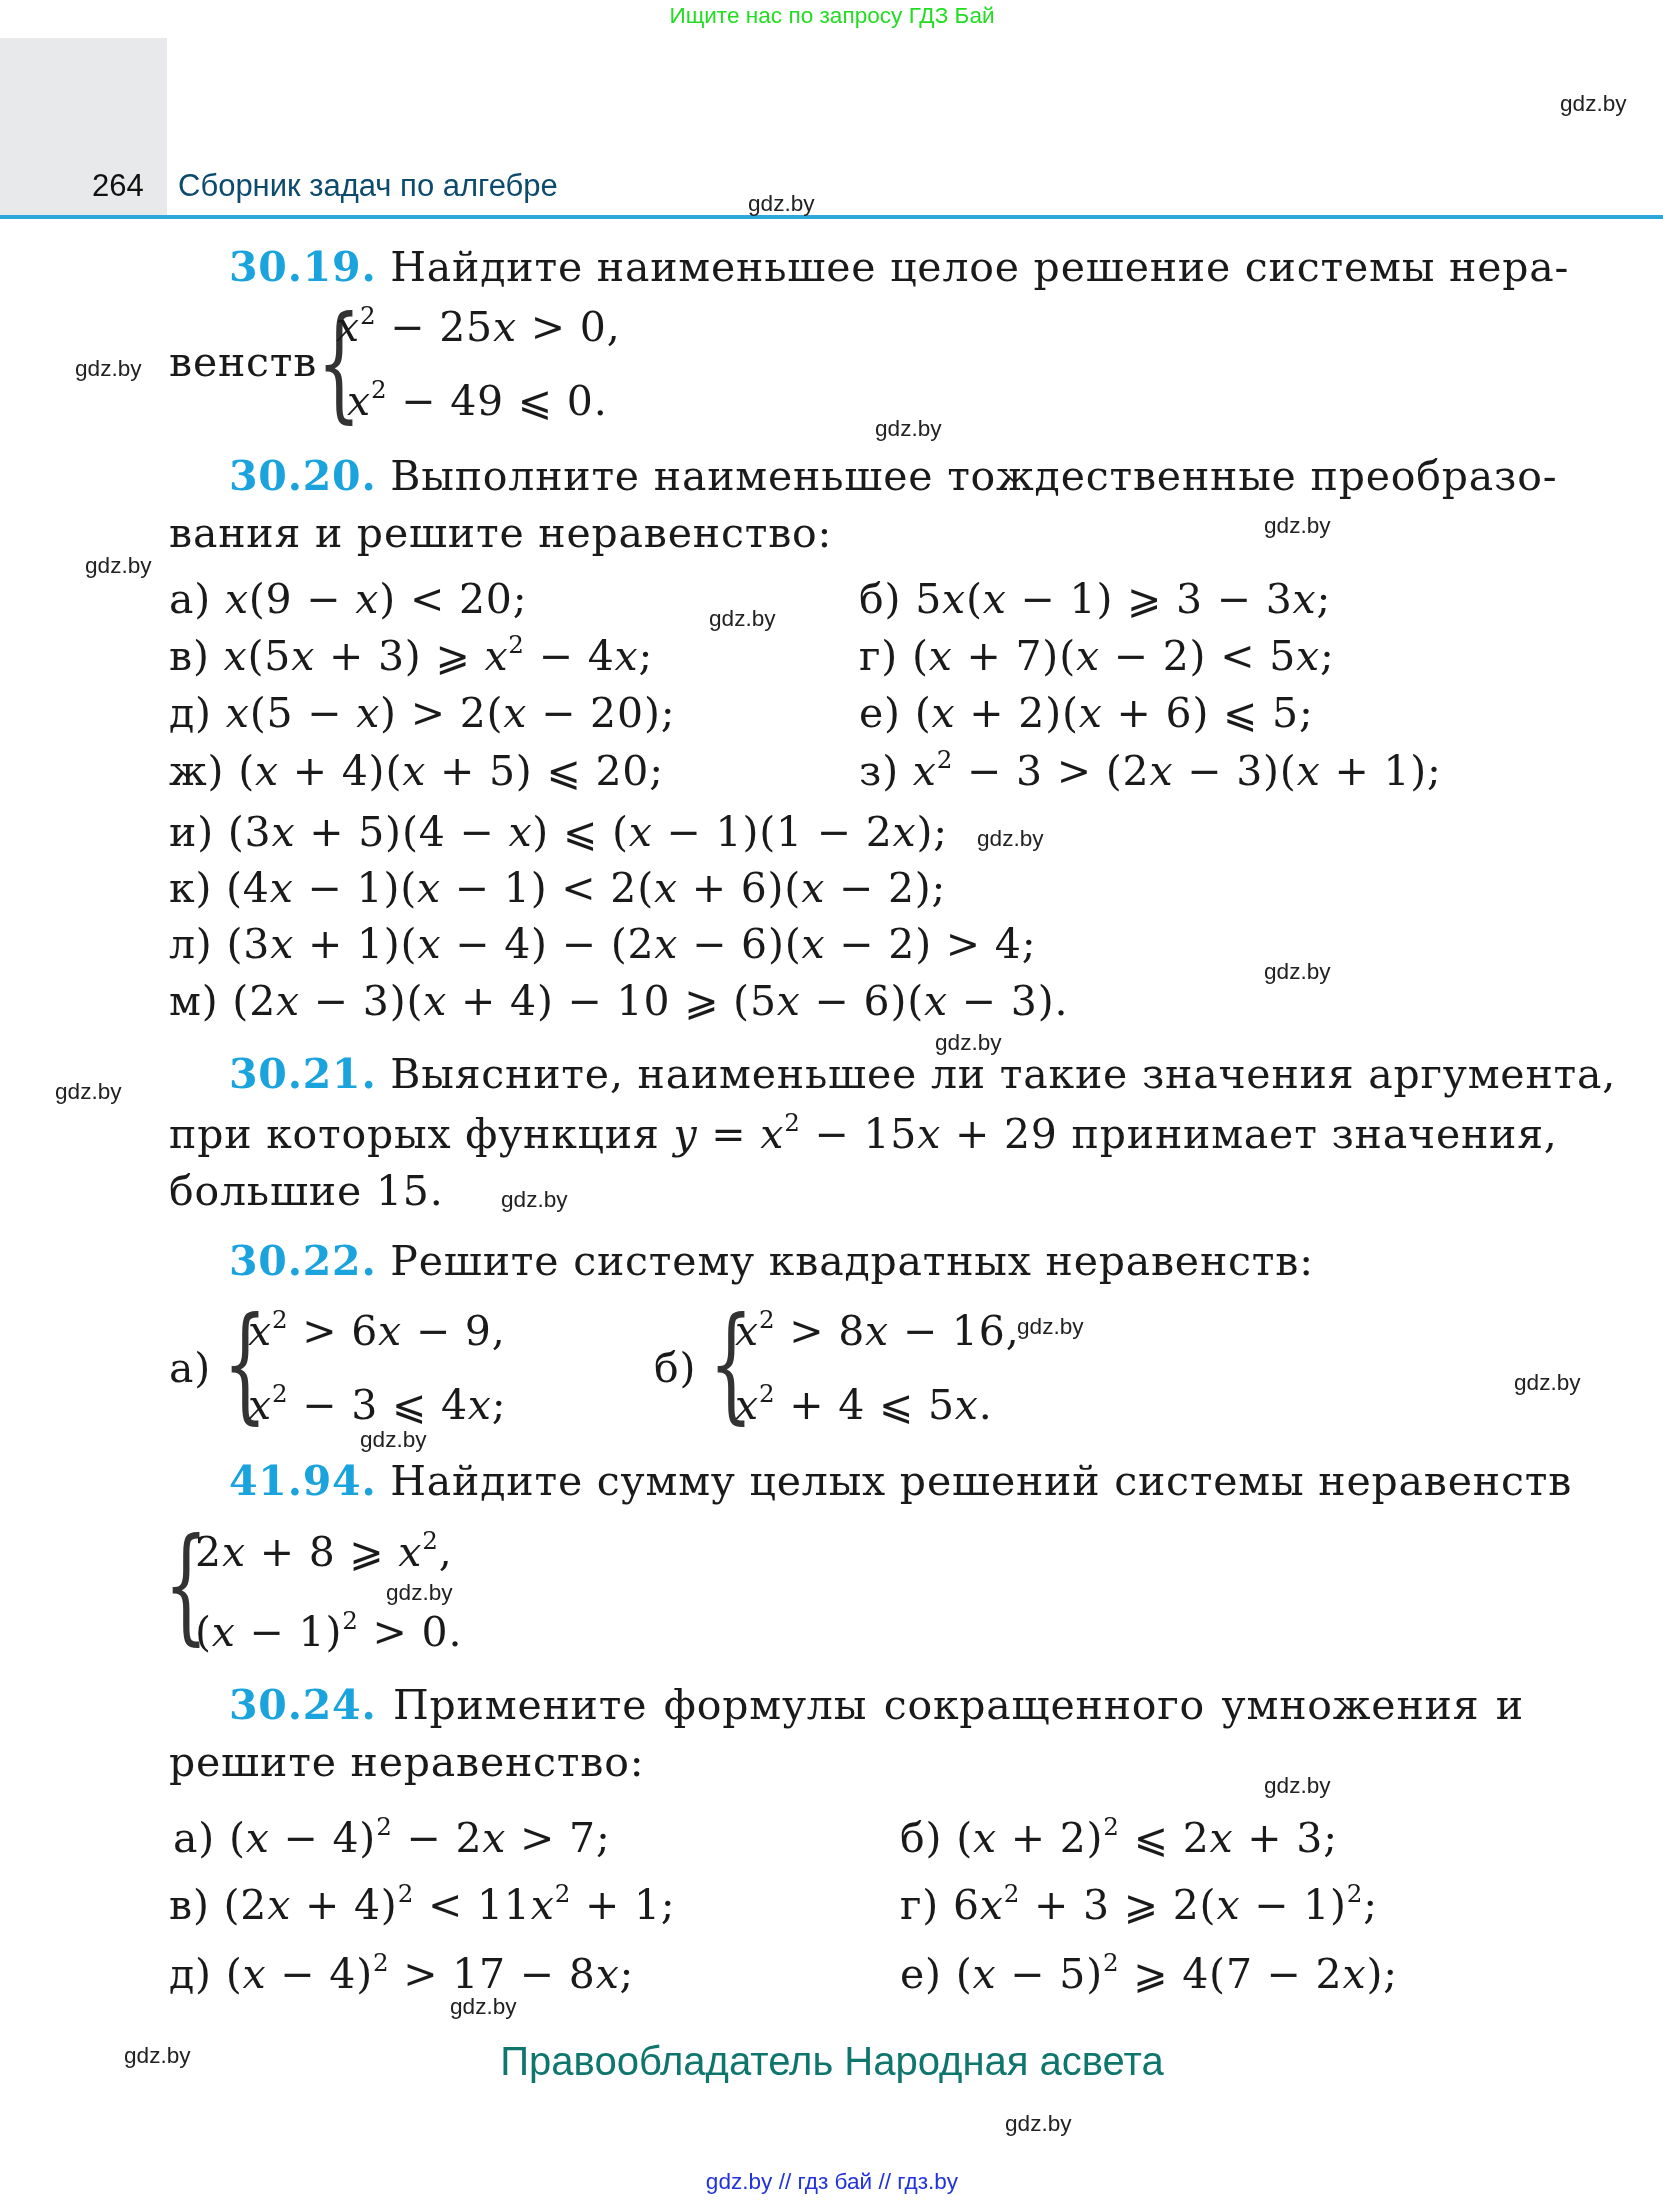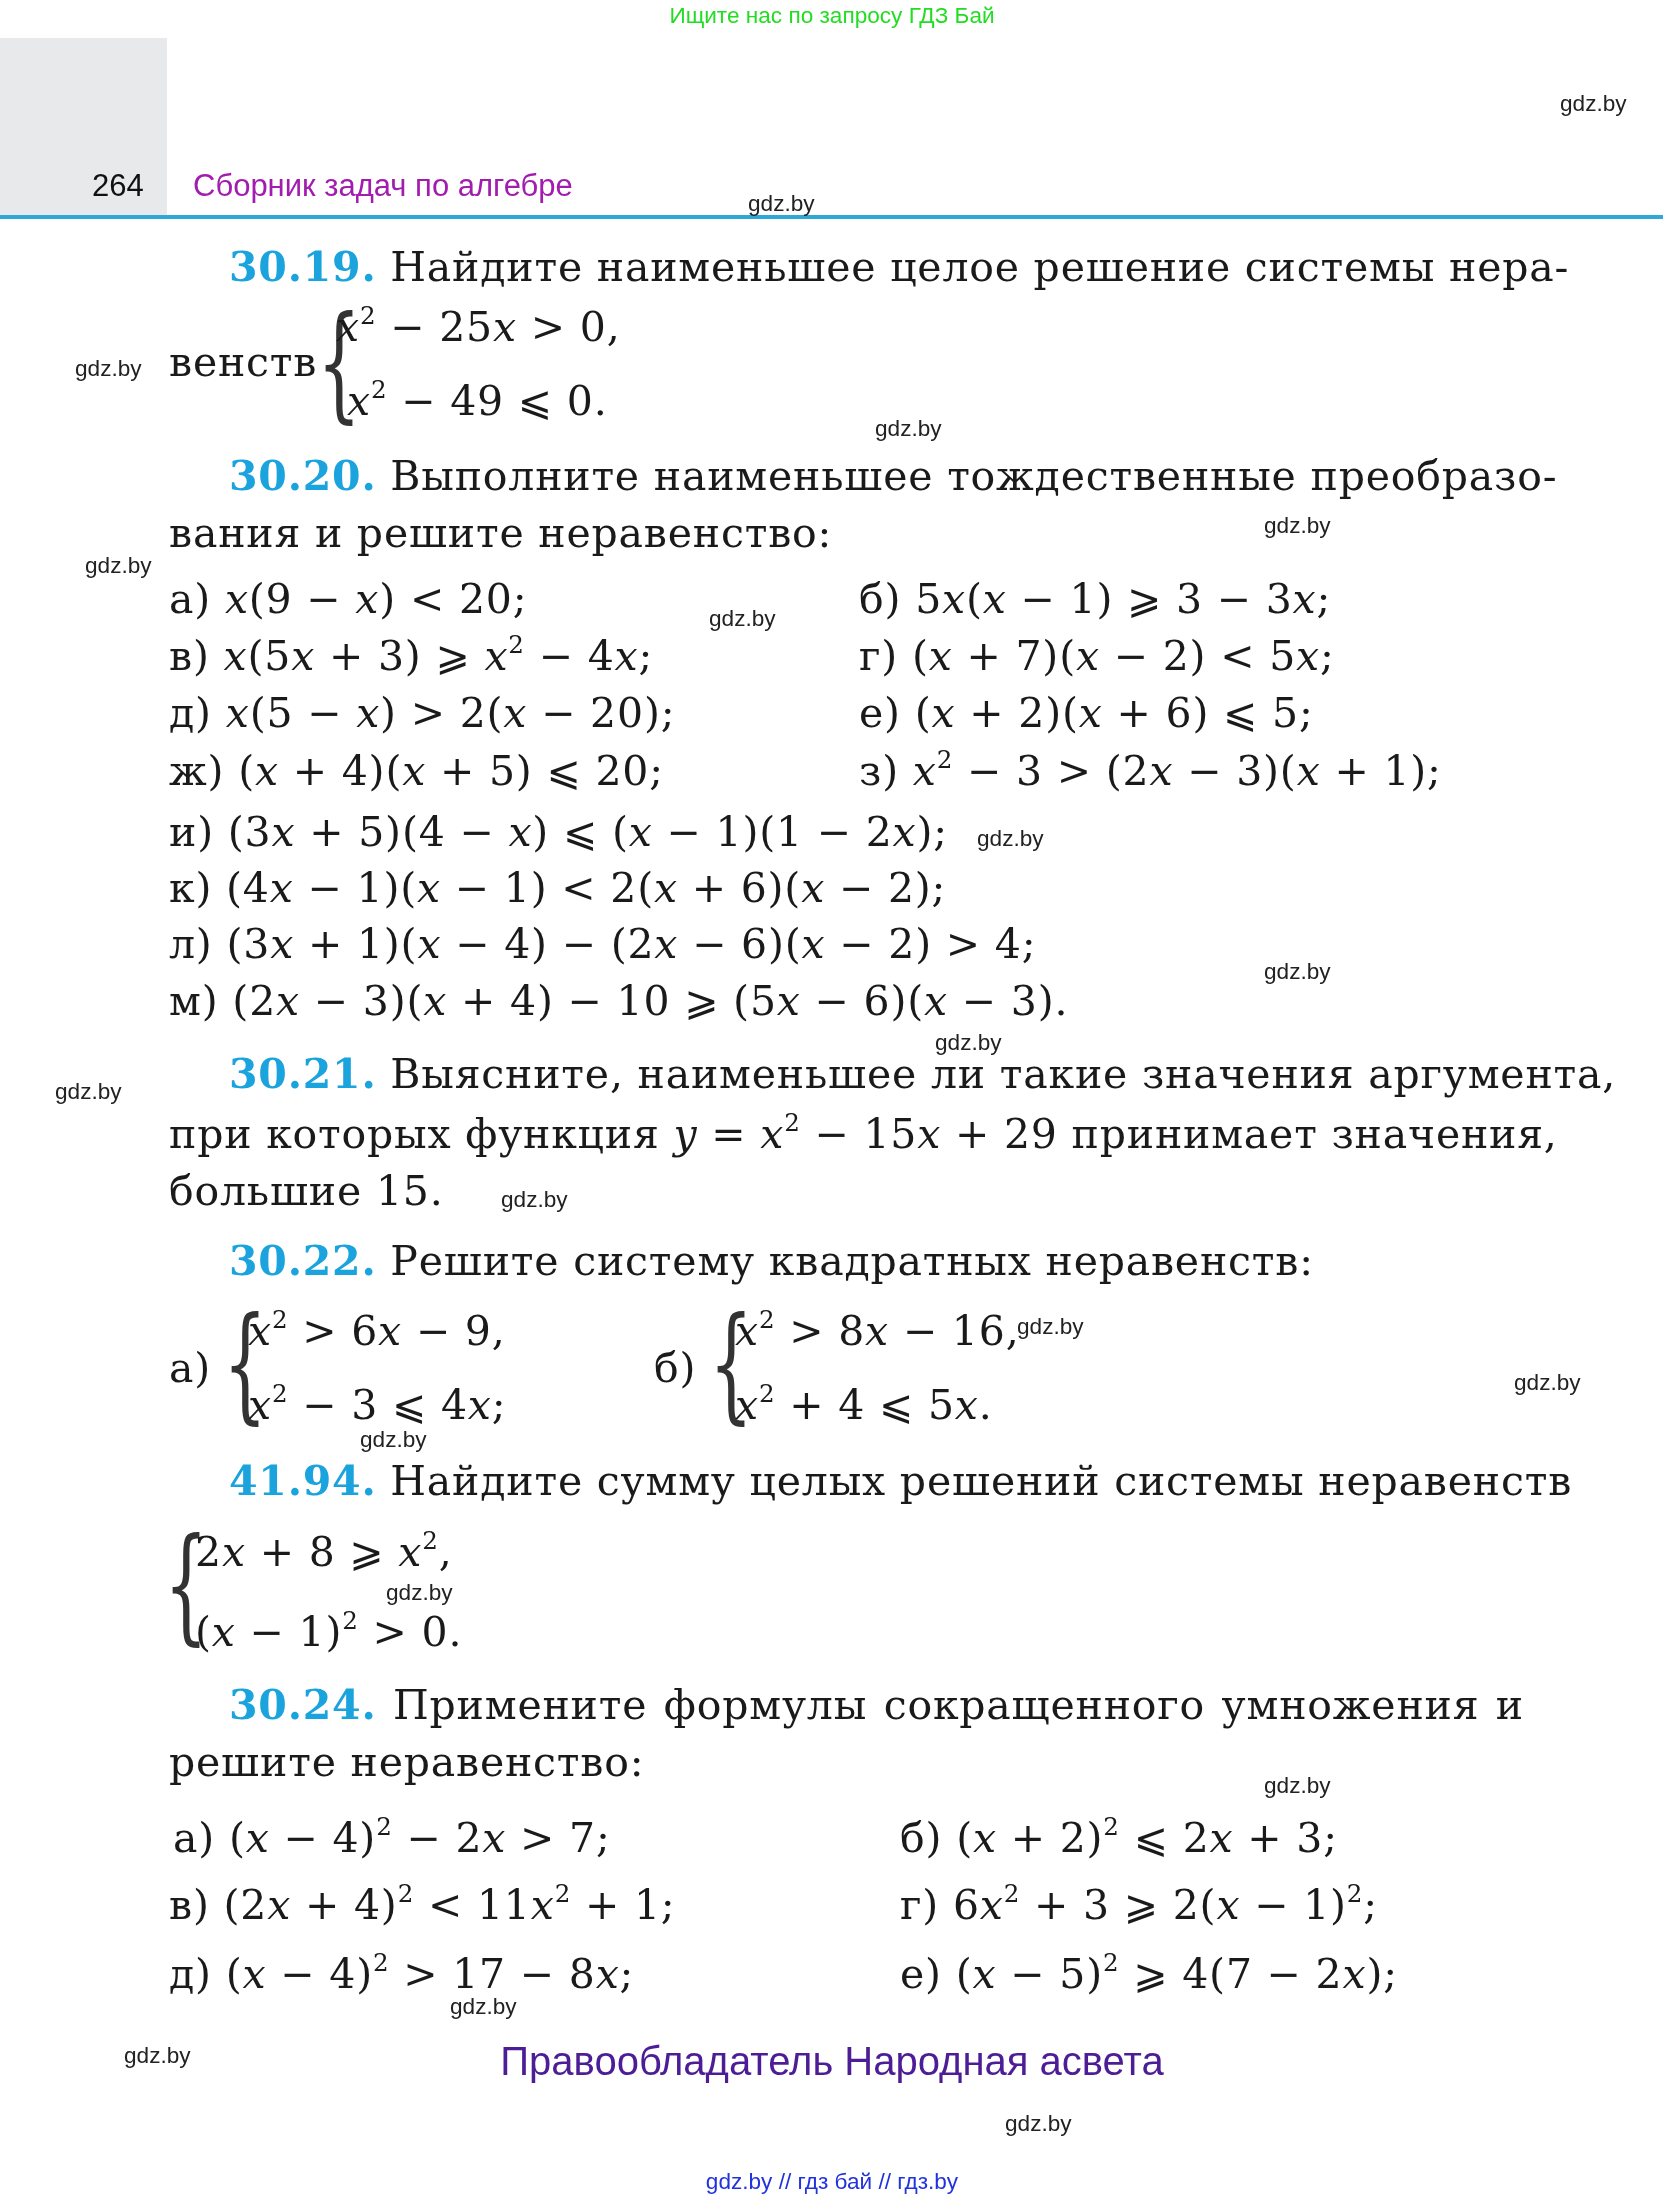--- a/index.html
+++ b/index.html
@@ -3,30 +3,30 @@
 <meta charset="utf-8">
 <style>
   html, body { margin:0; padding:0; background:#ffffff; }
   body { width:1664px; height:2205px; position:relative; overflow:hidden;
          font-family:"DejaVu Serif", serif; color:#1a1a1a; }
   .abs { position:absolute; white-space:nowrap; }
   .topad { left:0; width:1664px; text-align:center; top:3.4px; font-family:"Liberation Sans", sans-serif; font-size:22.6px; color:#22dd22; }
   .graybox { left:0; top:38px; width:167px; height:180px; background:#e8e9ea; }
   .hline { left:0; top:215px; width:1664px; height:4.2px; background:#2ea8d8; }
   .pagenum { left:92px; top:168px; font-family:"Liberation Sans", sans-serif; font-size:31px; color:#111; }
-  .booktitle { left:193px; top:168px; font-family:"Liberation Sans", sans-serif; font-size:31px; color:#a21caf; }
+  .booktitle { left:178px; top:168px; font-family:"Liberation Sans", sans-serif; font-size:31px; color:#0c4a6e; }
   .wm { font-family:"Liberation Sans", sans-serif; font-size:22.6px; color:#222; }
   .pnum { color:#1aa3dc; font-weight:bold; }
   .t { font-size:41px; line-height:1; letter-spacing:0.8px; }
   .tj { text-align:justify; text-align-last:justify; width:1295px; }
   .m { font-style:normal; }
   .m i { font-style:italic; }
   sup { font-size:60%; vertical-align:0.7em; line-height:0; }
   .brace { font-family:"DejaVu Serif", serif; font-weight:100; color:#333; transform:scaleX(0.55); transform-origin:left top; }
-  .copyright { left:0; width:1664px; text-align:center; top:2039px; font-family:"Liberation Sans", sans-serif; font-size:40px; color:#4c1d95; }
+  .copyright { left:0; width:1664px; text-align:center; top:2039px; font-family:"Liberation Sans", sans-serif; font-size:40px; color:#0f766e; }
   .footer { left:0; width:1664px; text-align:center; top:2169px; font-family:"Liberation Sans", sans-serif; font-size:22.6px; color:#2233dd; }
 </style>
 </head>
 <body>
 
 <div class="abs topad">Ищите нас по запросу ГДЗ Бай</div>
 <div class="abs graybox"></div>
 <div class="abs pagenum">264</div>
 <div class="abs booktitle">Сборник задач по алгебре</div>
 <div class="abs hline"></div>

